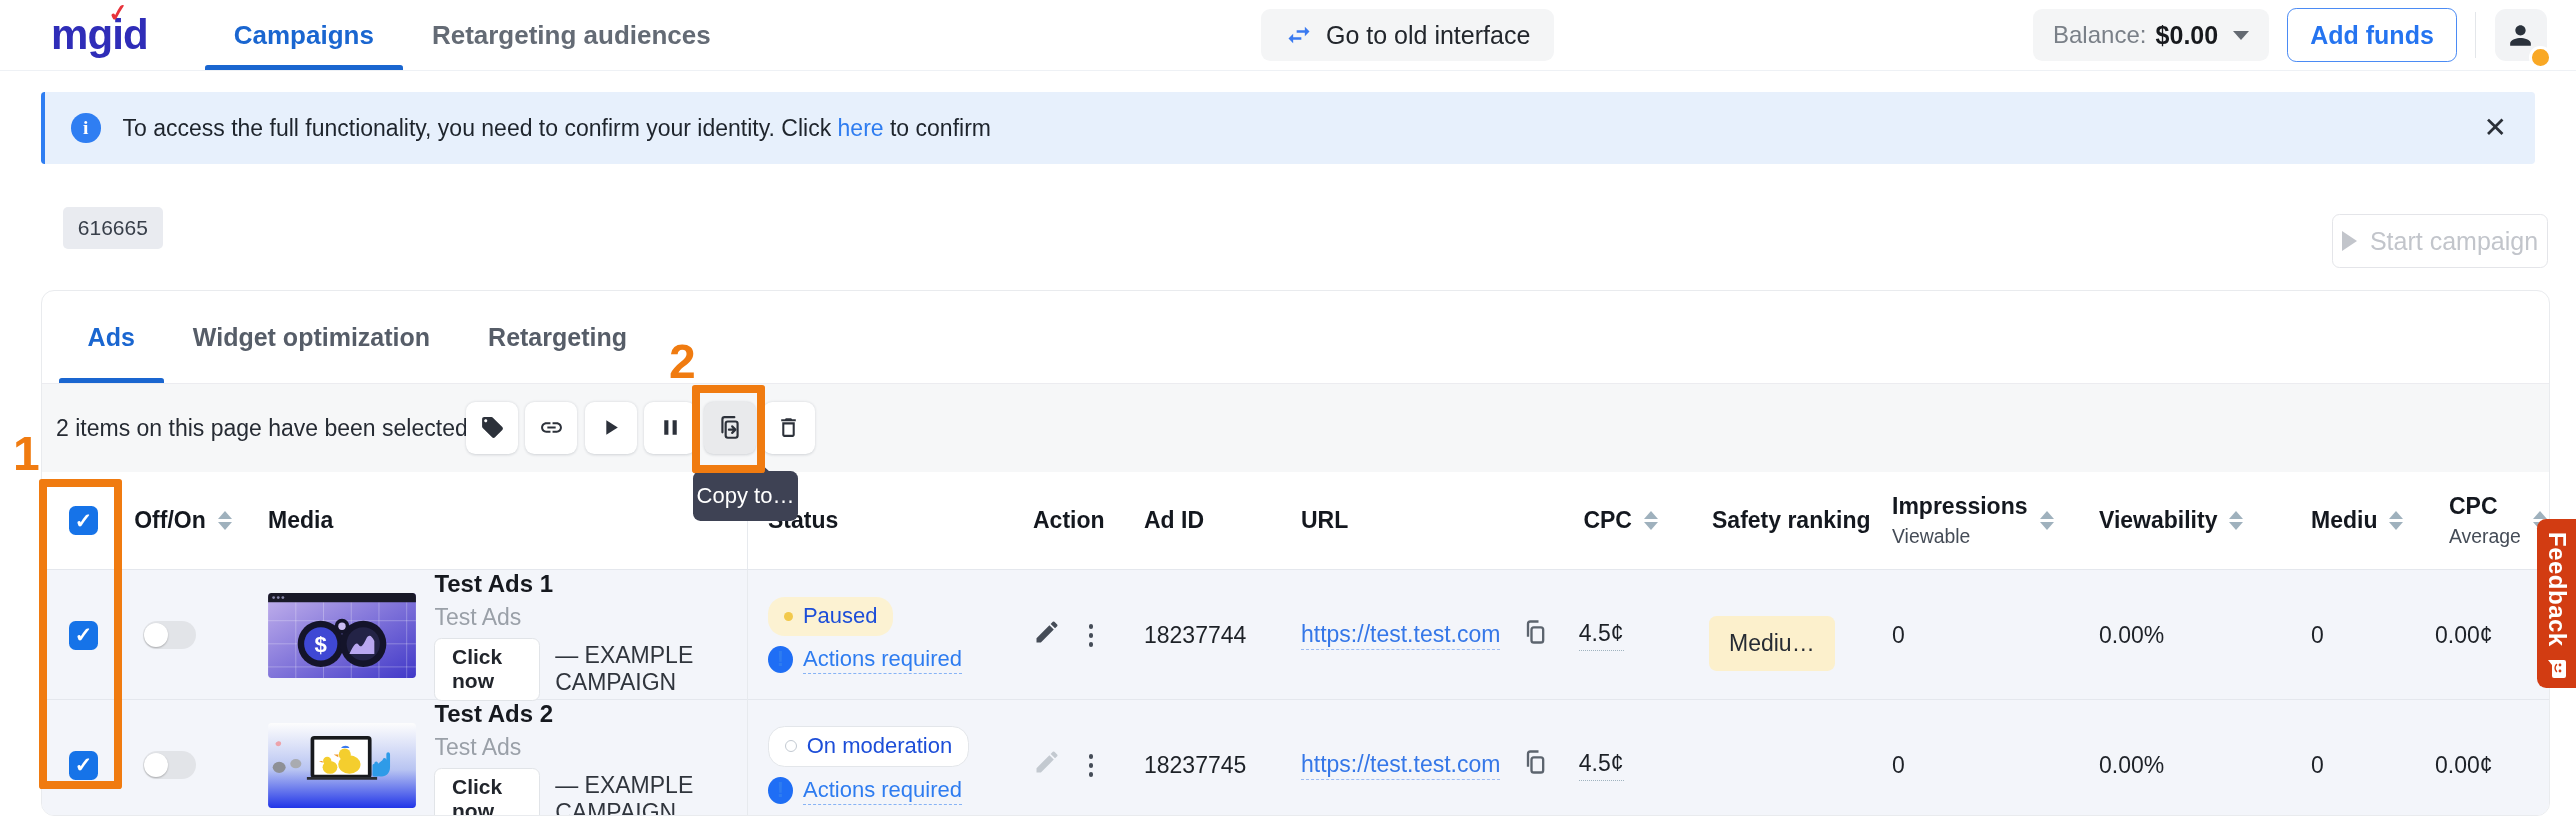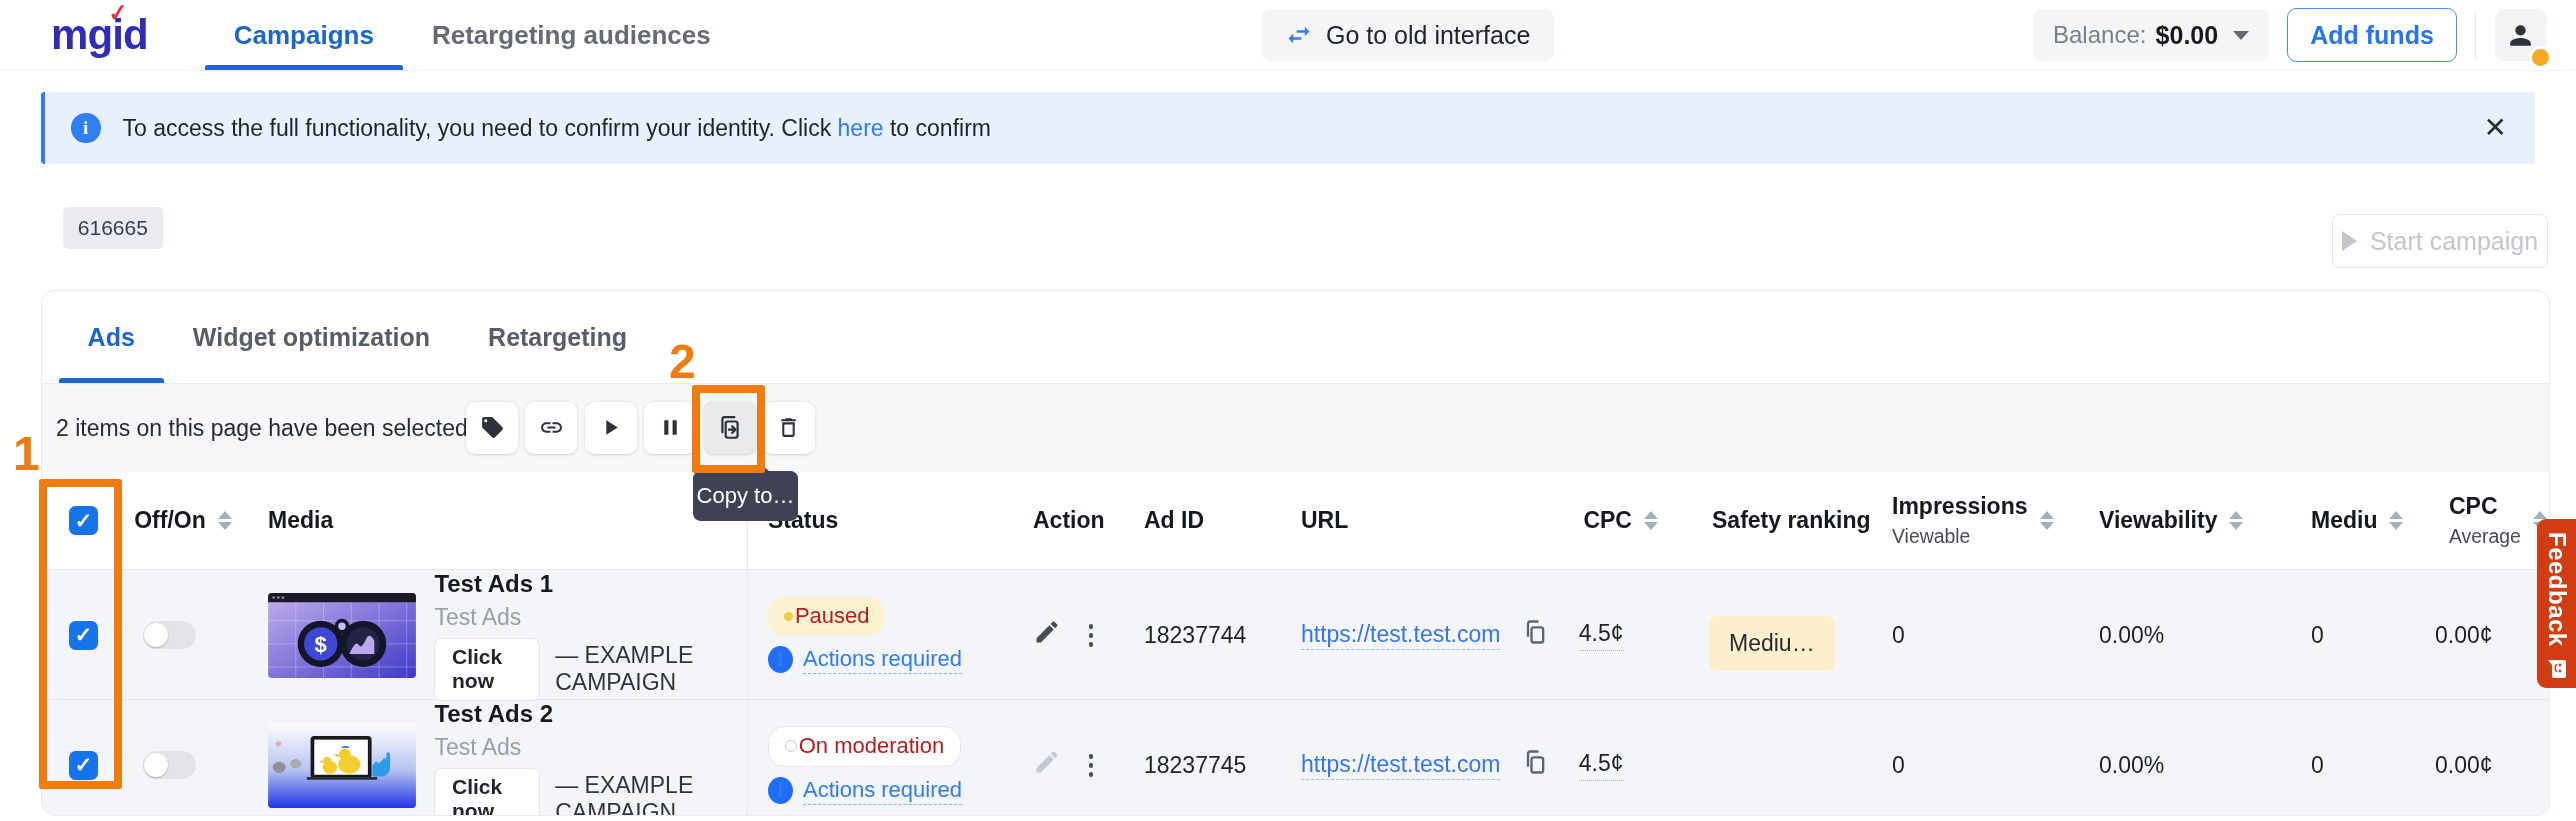--- a/index.html
+++ b/index.html
@@ -90,21 +90,21 @@
   .thumb{width:148px;height:85px;border-radius:3.7px;overflow:hidden;flex:none;}
   .ad-info{display:flex;flex-direction:column;gap:5.5px;}
   .ad-title{font-size:24px;font-weight:700;color:#16191f;}
   .ad-sub{font-size:23px;color:#9aa0a8;}
   .ad-cta-row{display:flex;align-items:center;gap:14.8px;margin-top:1.8px;}
   .cta-pill{background:#fff;border:0.9px solid #e1e4e8;border-radius:7.4px;padding:6.5px 16.6px;
     font-size:21px;font-weight:700;color:#21252c;}
   .campaign-note{font-size:23px;color:#30353d;}
   
   .status-cell{flex-direction:column;align-items:flex-start;justify-content:center;gap:10px;}
-  .badge{display:inline-flex;align-items:center;gap:2px;border-radius:16.6px;padding:6.5px 15.7px;font-size:22px;color:#b91c1c;}
+  .badge{display:inline-flex;align-items:center;gap:10px;border-radius:16.6px;padding:6.5px 15.7px;font-size:22px;color:#1d4ed8;}
   .badge.paused{background:#fcf2d2;}
   .badge.paused .bdot{width:9.2px;height:9.2px;border-radius:50%;background:#f2c94c;}
   .badge.moderation{background:#fff;border:0.9px solid #e3e6ea;}
   .badge.moderation .bdot{width:10px;height:10px;border-radius:50%;border:1.8px solid #c3cad2;background:transparent;}
   .actions-req{display:flex;align-items:center;gap:10px;cursor:pointer;}
   .excl{width:25px;height:25px;border-radius:50%;background:#1f6ef5;color:#fff;font-size:17.5px;
     font-weight:700;display:flex;align-items:center;justify-content:center;flex:none;}
   .actions-req span{font-size:22px;color:#2e7cf0;border-bottom:1.8px dashed rgba(46,124,240,.55);padding-bottom:0.9px;}
   
   .action-cell{gap:24px;}

